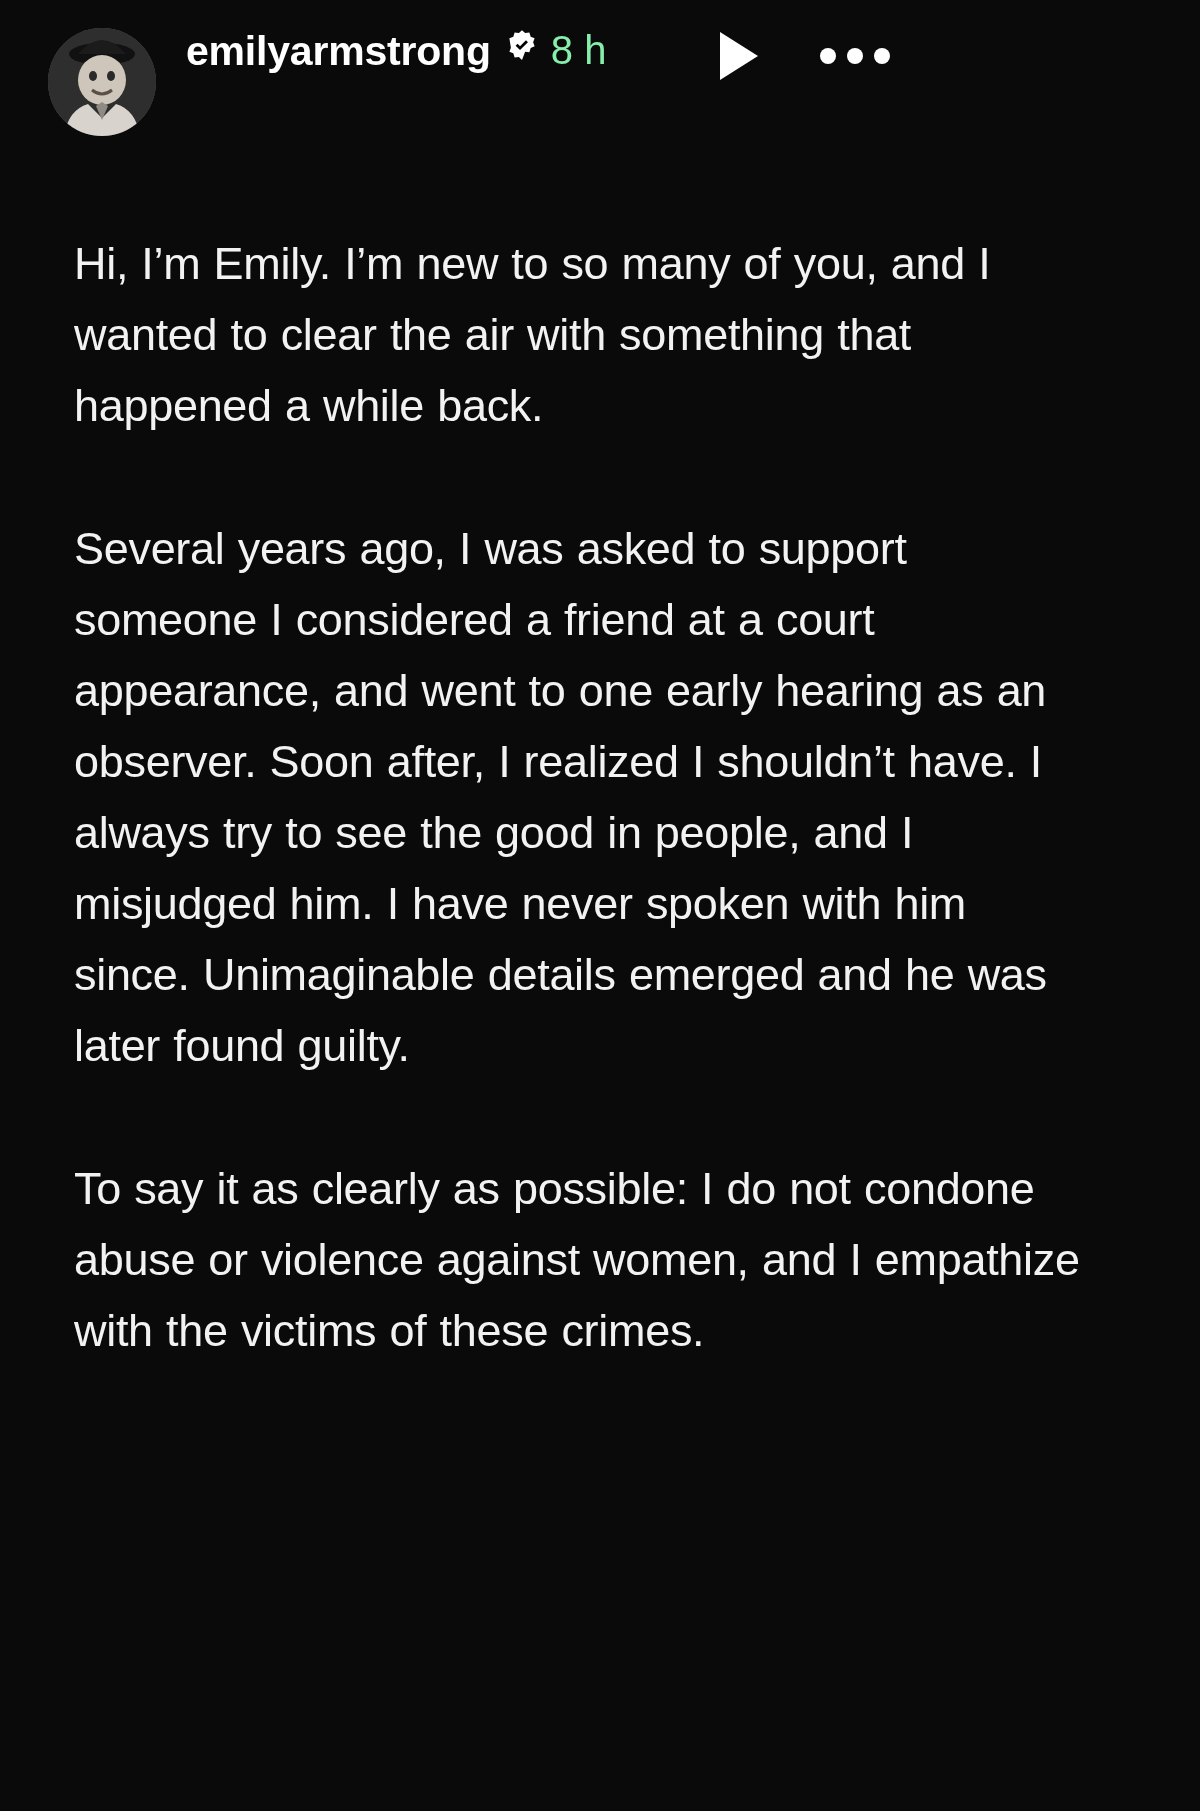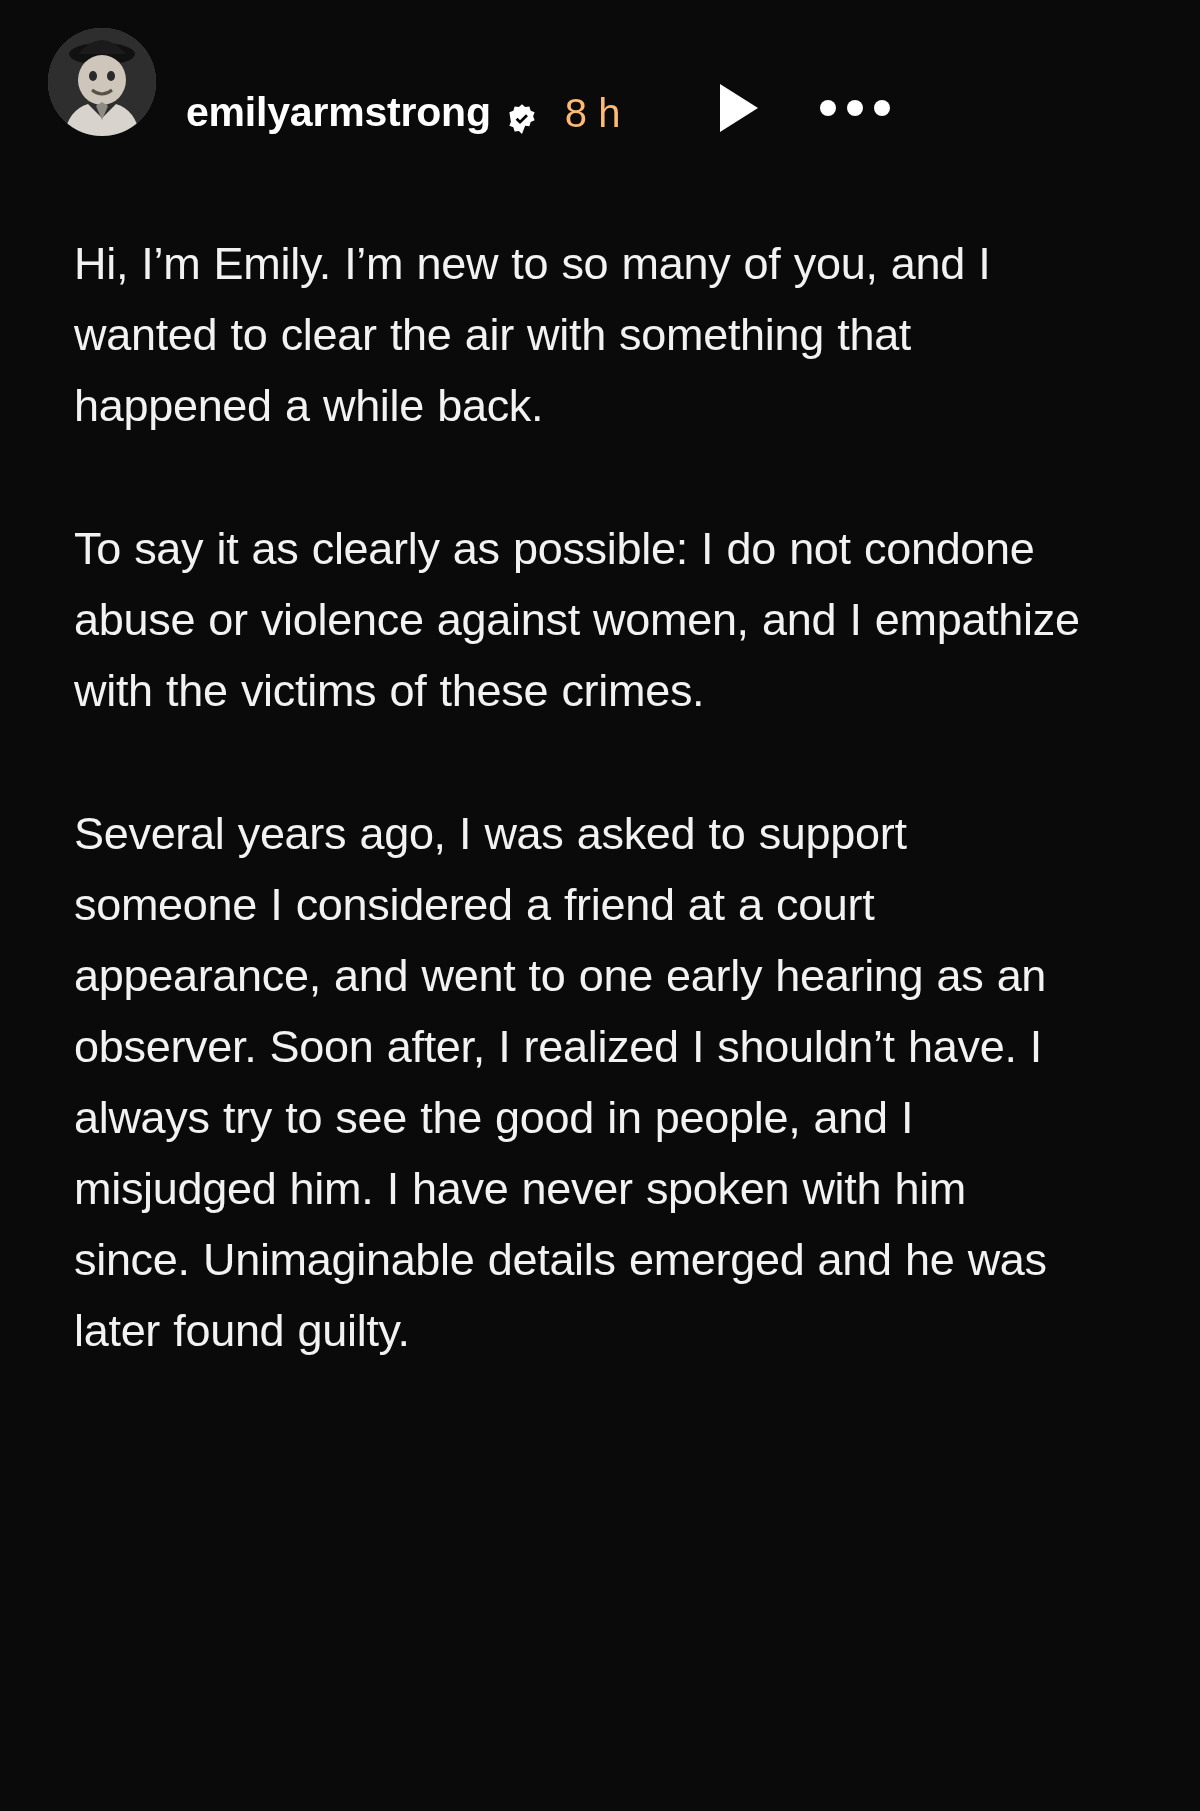--- a/index.html
+++ b/index.html
@@ -22,21 +22,21 @@
     box-sizing: border-box;
   }
   
   .story-header {
     position: absolute;
     top: 28px;
     left: 0;
     width: 948px;
     height: 108px;
     display: flex;
-    align-items: flex-end;
+    align-items: flex-start;
     padding: 0 58px 0 48px;
     box-sizing: border-box;
   }
   .avatar {
     width: 108px;
     height: 108px;
     border-radius: 50%;
     overflow: hidden;
     flex: 0 0 auto;
     background: #3b3b3b;
@@ -54,23 +54,23 @@
   .verified {
     margin-left: 14px;
     width: 34px;
     height: 34px;
     flex: 0 0 auto;
     display: inline-flex;
     align-items: center;
     justify-content: center;
   }
   .timestamp {
-    margin-left: 26px;
+    margin-left: 12px;
     font-size: 40px;
-    color: #fdba74;
+    color: #86efac;
     font-weight: 400;
     white-space: nowrap;
   }
   .header-spacer { flex: 1 1 auto; }
   .play-btn {
     width: 56px;
     height: 56px;
     display: inline-flex;
     align-items: center;
     justify-content: center;
@@ -157,17 +157,17 @@
 
     <div class="more-btn">
       <i></i>
       <i></i>
       <i></i>
     </div>
   </div>
 
   <div class="story-body">
     <p class="para">Hi, I’m Emily. I’m new to so many of you, and I wanted to clear the air with something that happened a while back.</p>
+    <p class="para">Several years ago, I was asked to support someone I considered a friend at a court appearance, and went to one early hearing as an observer. Soon after, I realized I shouldn’t have. I always try to see the good in people, and I misjudged him. I have never spoken with him since. Unimaginable details emerged and he was later found guilty.</p>
     <p class="para">To say it as clearly as possible: I do not condone abuse or violence against women, and I empathize with the victims of these crimes.</p>
-    <p class="para">Several years ago, I was asked to support someone I considered a friend at a court appearance, and went to one early hearing as an observer. Soon after, I realized I shouldn’t have. I always try to see the good in people, and I misjudged him. I have never spoken with him since. Unimaginable details emerged and he was later found guilty.</p>
   </div>
 
 </div>
 
 </body></html>

